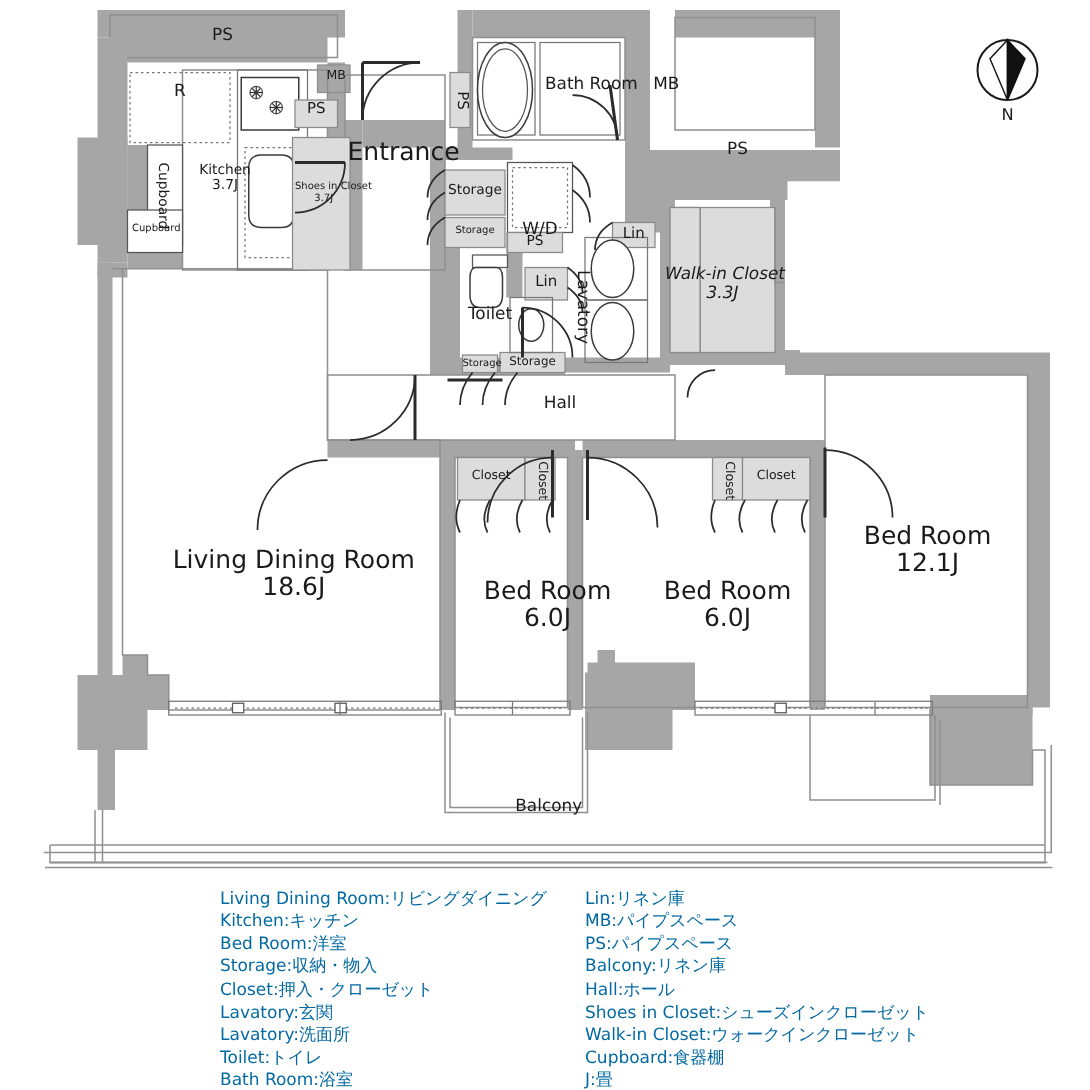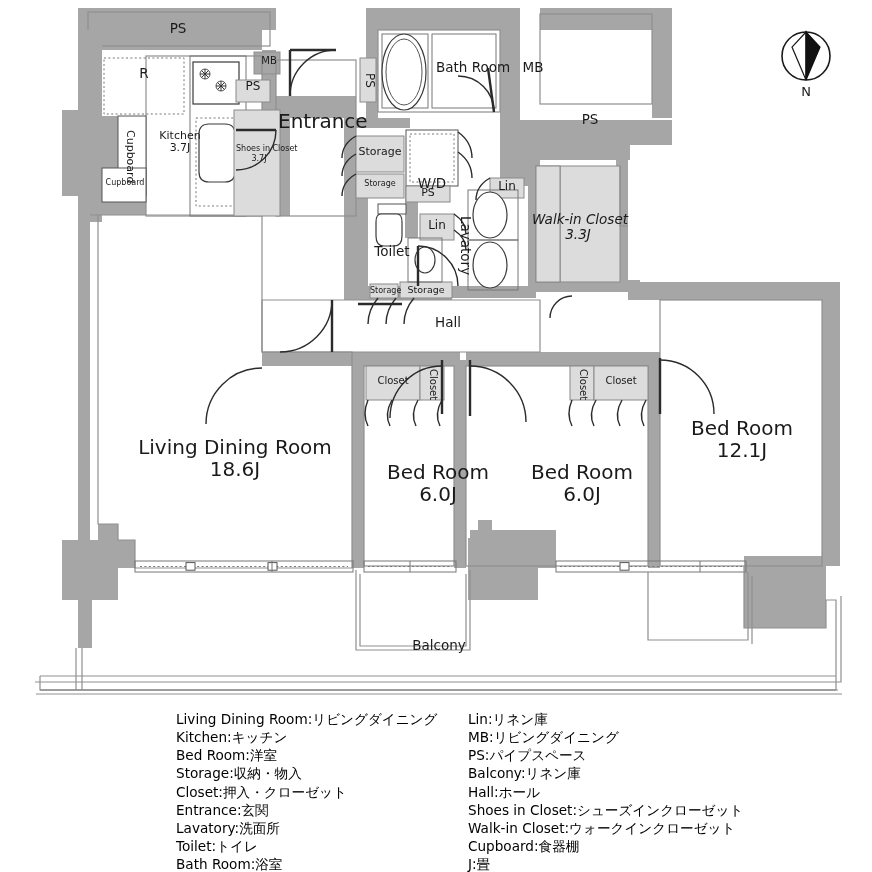--- a/index.html
+++ b/index.html
@@ -14,21 +14,21 @@
   .lbl.big{font-size:20px;}
   .lbl.mid{font-size:13.5px;}
   .lbl.sm{font-size:11px;}
   .lbl.xs{font-size:8px;}
   .vert{writing-mode:vertical-rl;text-orientation:mixed;}
 
   
   .legend-wrap{position:absolute;left:0;top:0;width:872px;}
   .legend-cols{position:absolute;left:176px;top:10px;width:690px;
                display:flex;gap:0px;}
-  .legend-col{font-size:13.6px;line-height:1.335;color:#000000;}
+  .legend-col{font-size:13.6px;line-height:1.335;color:#0369a1;}
   .legend-col.c1{width:292px;}
   .legend-col.c2{width:380px;}
   .legend-col div{white-space:nowrap;}
 
   
   #compass{position:absolute;left:775px;top:28px;width:62px;height:72px;}
 </style>
 </head>
 <body>
 
@@ -491,28 +491,28 @@
 
 <div id="legend">
   <div class="legend-wrap">
     <div class="legend-cols">
       <div class="legend-col c1">
         <div>Living Dining Room:リビングダイニング</div>
         <div>Kitchen:キッチン</div>
         <div>Bed Room:洋室</div>
         <div>Storage:収納・物入</div>
         <div>Closet:押入・クローゼット</div>
-        <div>Entrance:玄関</div>
+        <div>Lavatory:玄関</div>
         <div>Lavatory:洗面所</div>
         <div>Toilet:トイレ</div>
         <div>Bath Room:浴室</div>
       </div>
       <div class="legend-col c2">
         <div>Lin:リネン庫</div>
-        <div>MB:リビングダイニング</div>
+        <div>MB:パイプスペース</div>
         <div>PS:パイプスペース</div>
         <div>Balcony:リネン庫</div>
         <div>Hall:ホール</div>
         <div>Shoes in Closet:シューズインクローゼット</div>
         <div>Walk-in Closet:ウォークインクローゼット</div>
         <div>Cupboard:食器棚</div>
         <div>J:畳</div>
       </div>
     </div>
   </div>

